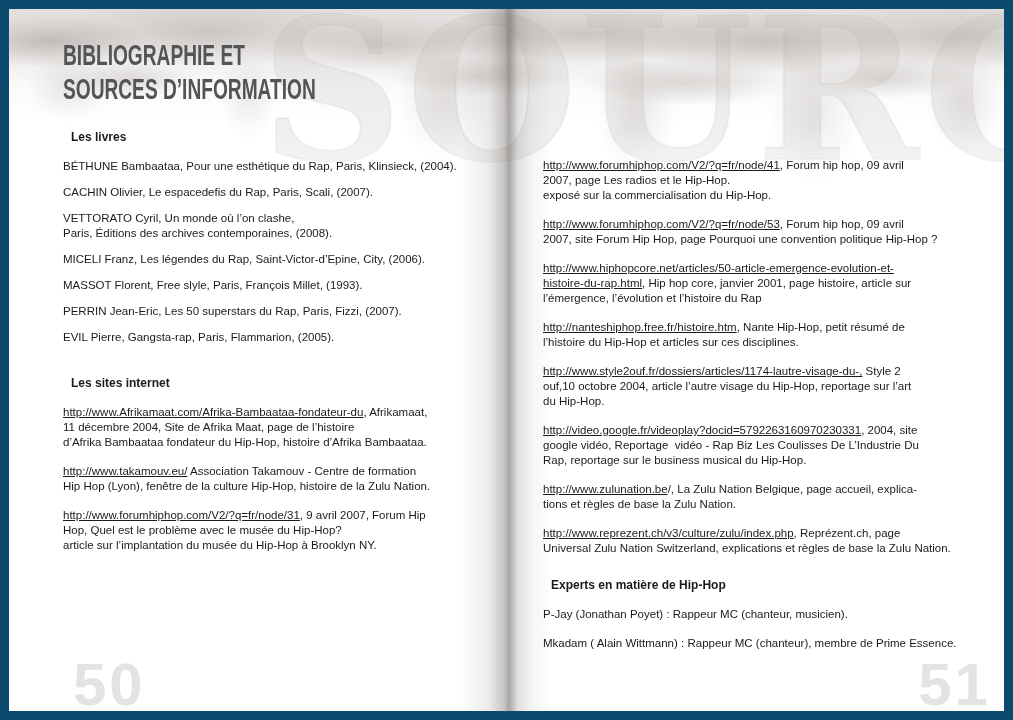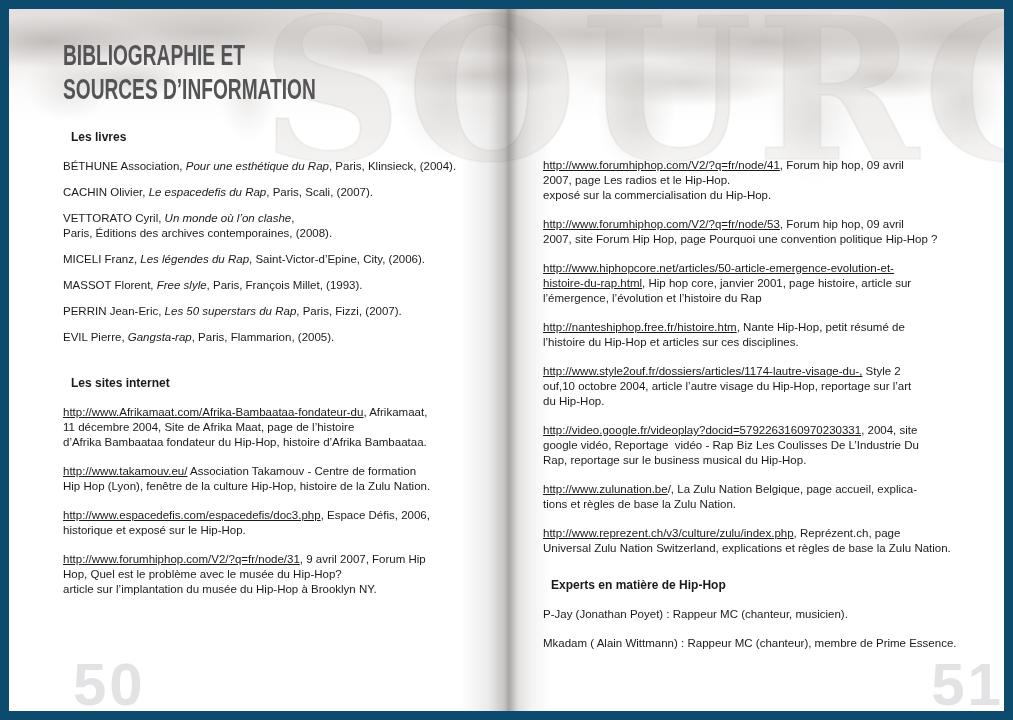--- a/index.html
+++ b/index.html
@@ -84,33 +84,33 @@
   }
   .col-left{left:54px;top:121px;}
   .col-right{left:534px;top:149px;}
   .sec-heading{
     font-weight:bold;font-size:12px;margin:0 0 14px 8px;
   }
   .entry{
     margin:0 0 11px 0;white-space:pre-wrap;
   }
   .site-entry{margin-bottom:14px;}
-  .entry .book-title{font-style:italic;}
+  .entry .book-title{}
   .entry .url{
     color:inherit;text-decoration:underline;cursor:pointer;
   }
   .gap-sites{height:20px;}
   .gap-experts{height:8px;}
   .pagenum{
     position:absolute;bottom:-4px;
     font-size:60px;font-weight:bold;letter-spacing:3px;
     color:#e3e3e5;line-height:1;margin-left:40px;
   }
   .pagenum-left{left:24px;}
-  .pagenum-right{right:0;}
+  .pagenum-right{right:13px;}
 </style>
 </head>
 <body>
 
 <div class="spread">
   <div class="paper">
 
     <div class="grunge">
       <div class="watermark">SOURCES</div>
       <div class="grunge-band"></div>
@@ -120,39 +120,37 @@
 
     <div>
       <div class="title">
         <div>BIBLIOGRAPHIE ET</div>
         <div>SOURCES D’INFORMATION</div>
       </div>
 
       <div class="col col-left">
         <p class="sec-heading">Les livres</p>
 
-        <p class="entry"><span>BÉTHUNE Association, </span><span class="book-title">Pour une esthétique du Rap</span><span>, Paris, Klinsieck, (2004).</span></p>
+        <p class="entry"><span>BÉTHUNE Bambaataa, </span><span class="book-title">Pour une esthétique du Rap</span><span>, Paris, Klinsieck, (2004).</span></p>
         <p class="entry"><span>CACHIN Olivier, </span><span class="book-title">Le espacedefis du Rap</span><span>, Paris, Scali, (2007).</span></p>
         <p class="entry"><span>VETTORATO Cyril, </span><span class="book-title">Un monde où l’on clashe</span><span>,
 Paris, Éditions des archives contemporaines, (2008).</span></p>
         <p class="entry"><span>MICELI Franz, </span><span class="book-title">Les légendes du Rap</span><span>, Saint-Victor-d’Epine, City, (2006).</span></p>
         <p class="entry"><span>MASSOT Florent, </span><span class="book-title">Free slyle</span><span>, Paris, François Millet, (1993).</span></p>
         <p class="entry"><span>PERRIN Jean-Eric, </span><span class="book-title">Les 50 superstars du Rap</span><span>, Paris, Fizzi, (2007).</span></p>
         <p class="entry"><span>EVIL Pierre, </span><span class="book-title">Gangsta-rap</span><span>, Paris, Flammarion, (2005).</span></p>
 
         <div class="gap-sites"></div>
         <p class="sec-heading">Les sites internet</p>
 
         <p class="entry site-entry"><a class="url">http://www.Afrikamaat.com/Afrika-Bambaataa-fondateur-du</a><span>, Afrikamaat,
 11 décembre 2004, Site de Afrika Maat, page de l’histoire
 d’Afrika Bambaataa fondateur du Hip-Hop, histoire d’Afrika Bambaataa.</span></p>
         <p class="entry site-entry"><a class="url">http://www.takamouv.eu/</a><span> Association Takamouv - Centre de formation
 Hip Hop (Lyon), fenêtre de la culture Hip-Hop, histoire de la Zulu Nation.</span></p>
-        <p class="entry site-entry"><a class="url">http://www.espacedefis.com/espacedefis/doc3.php</a><span>, Espace Défis, 2006,
-historique et exposé sur le Hip-Hop.</span></p>
         <p class="entry site-entry"><a class="url">http://www.forumhiphop.com/V2/?q=fr/node/31</a><span>, 9 avril 2007, Forum Hip
 Hop, Quel est le problème avec le musée du Hip-Hop?
 article sur l’implantation du musée du Hip-Hop à Brooklyn NY.</span></p>
       </div>
 
       <div class="pagenum pagenum-left">50</div>
     </div>
 
     <div>
       <div class="col col-right">

